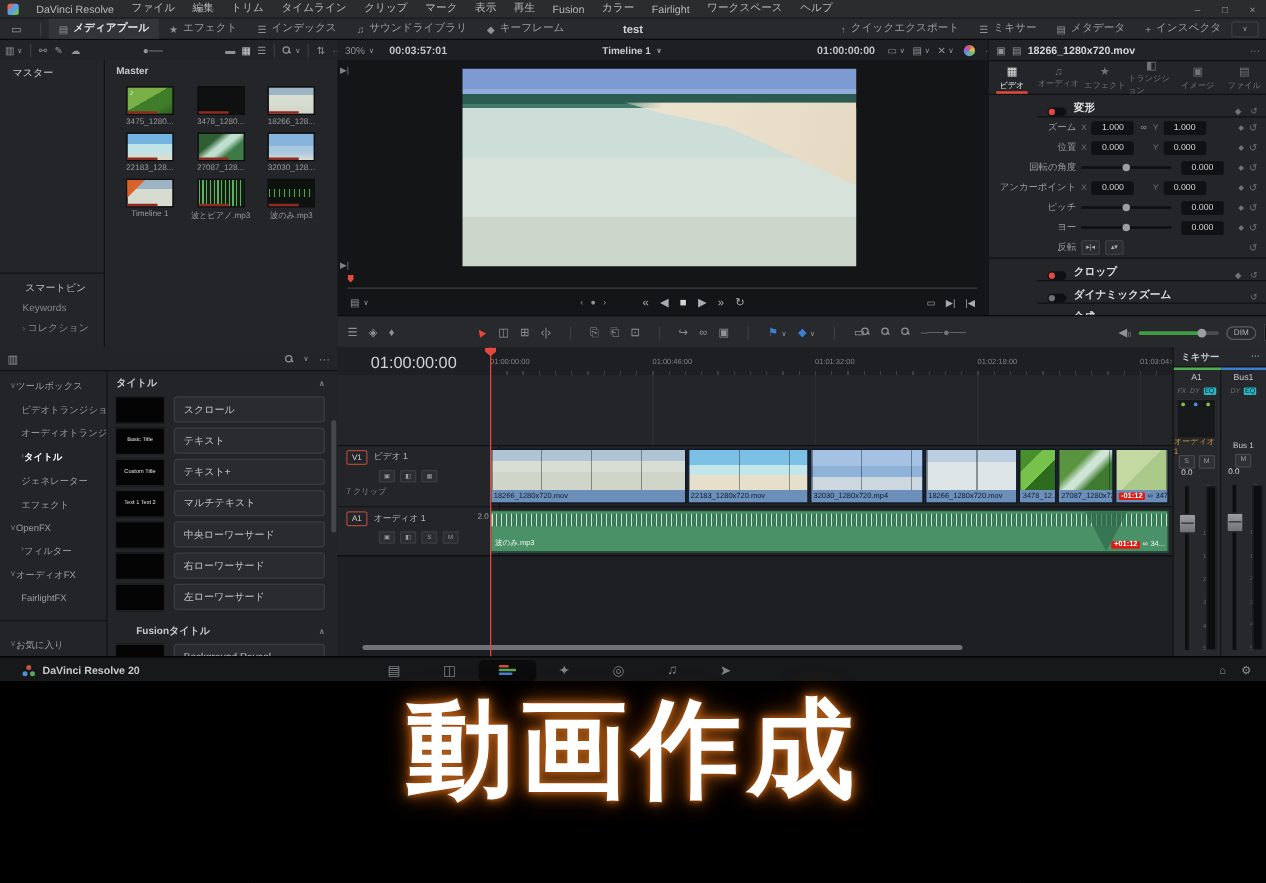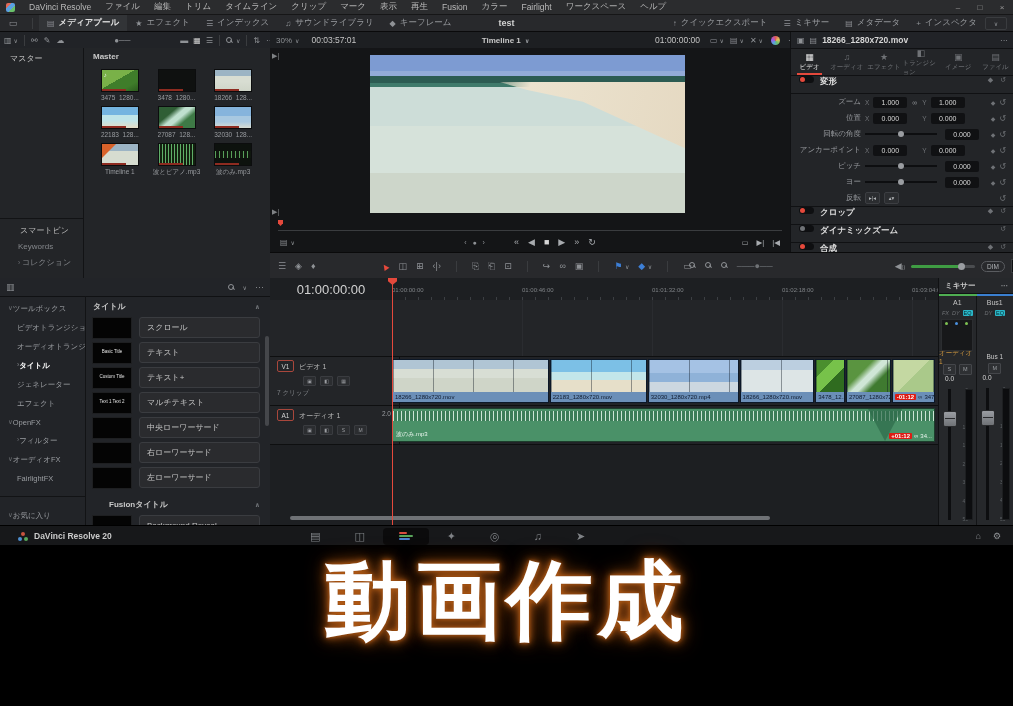--- a/index.html
+++ b/index.html
@@ -21,21 +21,21 @@
   
   .toolbar2{position:absolute;left:0;top:15px;width:100%;height:16px;background:#28292c;border-bottom:1px solid #0a0a0b;display:flex;align-items:center;font-size:8.5px;}
   .tb-btn{display:flex;align-items:center;gap:4px;padding:0 8px;height:16px;color:#9a9da1;white-space:nowrap;}
   .tb-btn .g{font-size:8px;color:#8f9296;}
   .tb-btn.k-on{color:#e3e3e3;font-weight:bold;background:#323437;}
   .proj-title{position:absolute;left:0;right:0;text-align:center;font-size:9px;color:#d2d2d2;font-weight:bold;pointer-events:none;}
   
   .bandc{position:absolute;top:32px;height:16px;display:flex;align-items:center;font-size:8px;color:#9a9da1;}
   .bc-media{left:0;width:270px;background:#212327;border-bottom:1px solid #101113;padding:0 4px;}
   .bc-viewer{left:270px;width:520px;background:#1d1f22;border-bottom:1px solid #101113;padding:0 6px;}
-  .bc-viewer .tc{color:#c4c4c4;font-weight:normal;font-size:8.5px;}
+  .bc-viewer .tc{color:#c4c4c4;font-weight:bold;font-size:8.5px;}
   
   .media-panel{position:absolute;left:0;top:48px;width:270px;height:230px;background:#232528;}
   .bin-side{position:absolute;left:0;top:0;width:83px;height:100%;background:#232528;border-right:1px solid #121315;font-size:8px;}
   .bin-side .master{padding:5px 0 0 10px;color:#c9c9c9;}
   .smartbin{position:absolute;left:0;top:170px;width:100%;border-top:1px solid #121315;padding-top:6px;}
   .smartbin .hd{padding-left:20px;color:#b9b9b9;margin-bottom:6px;}
   .smartbin .it{padding-left:18px;color:#85888c;margin-bottom:6px;}
   .bin-grid{position:absolute;left:83px;top:0;right:0;height:100%;}
   .bin-title{padding:4px 0 2px 10px;font-size:8px;color:#c9c9c9;font-weight:bold;}
   .m-grid{display:grid;grid-template-columns:repeat(3,1fr);gap:2px 10px;padding:6px 14px 0 14px;}
@@ -72,21 +72,21 @@
   
   .inspector{position:absolute;left:790px;top:32px;width:223px;height:220px;background:#232528;border-left:1px solid #101113;font-size:8px;}
   .insp-head{height:16px;display:flex;align-items:center;padding:0 6px;gap:5px;border-bottom:1px solid #101113;background:#212327;}
   .insp-head .nm{color:#d6d6d6;font-weight:bold;font-size:8.5px;}
   .insp-tabs{display:flex;height:26px;border-bottom:1px solid #101113;}
   .itab{flex:1;display:flex;flex-direction:column;align-items:center;justify-content:center;gap:1px;color:#6f7276;position:relative;}
   .itab .tg{font-size:9px;}
   .itab .tl{font-size:6.5px;}
   .itab.k-on{color:#e8e8e8;}
   .itab.k-on::after{content:'';position:absolute;left:6px;right:6px;bottom:0;height:2px;background:var(--accent-red,#e5493c);}
-  .isec{height:17px;display:flex;align-items:flex-start;gap:6px;padding:0 8px;border-bottom:1px solid #101113;}
+  .isec{height:17px;display:flex;align-items:flex-end;gap:6px;padding:0 8px;border-bottom:1px solid #101113;margin-left:39px;}
   .isec .ttl{color:#dcdcdc;font-weight:bold;font-size:8.5px;}
   .tgl{width:15px;height:7px;border-radius:4px;background:#0e0f11;position:relative;}
   .tgl::after{content:'';position:absolute;left:1px;top:1px;width:5px;height:5px;border-radius:50%;background:#e5493c;}
   .tgl.off::after{background:#6f7276;}
   .isec .rt2{margin-left:auto;display:flex;gap:7px;color:#6f7276;font-size:7px;}
   .irow{height:16px;display:flex;align-items:center;padding:0 8px;gap:4px;}
   .ilab{width:62px;text-align:right;color:#9a9da1;font-size:7.5px;white-space:nowrap;}
   .iax{color:#6f7276;font-size:6.5px;}
   .ival{width:34px;height:11px;background:#101113;border-radius:2px;color:#d8d8d8;font-size:7px;display:flex;align-items:center;justify-content:center;}
   .ilink{color:#8f9296;font-size:7px;margin:0 1px;}

